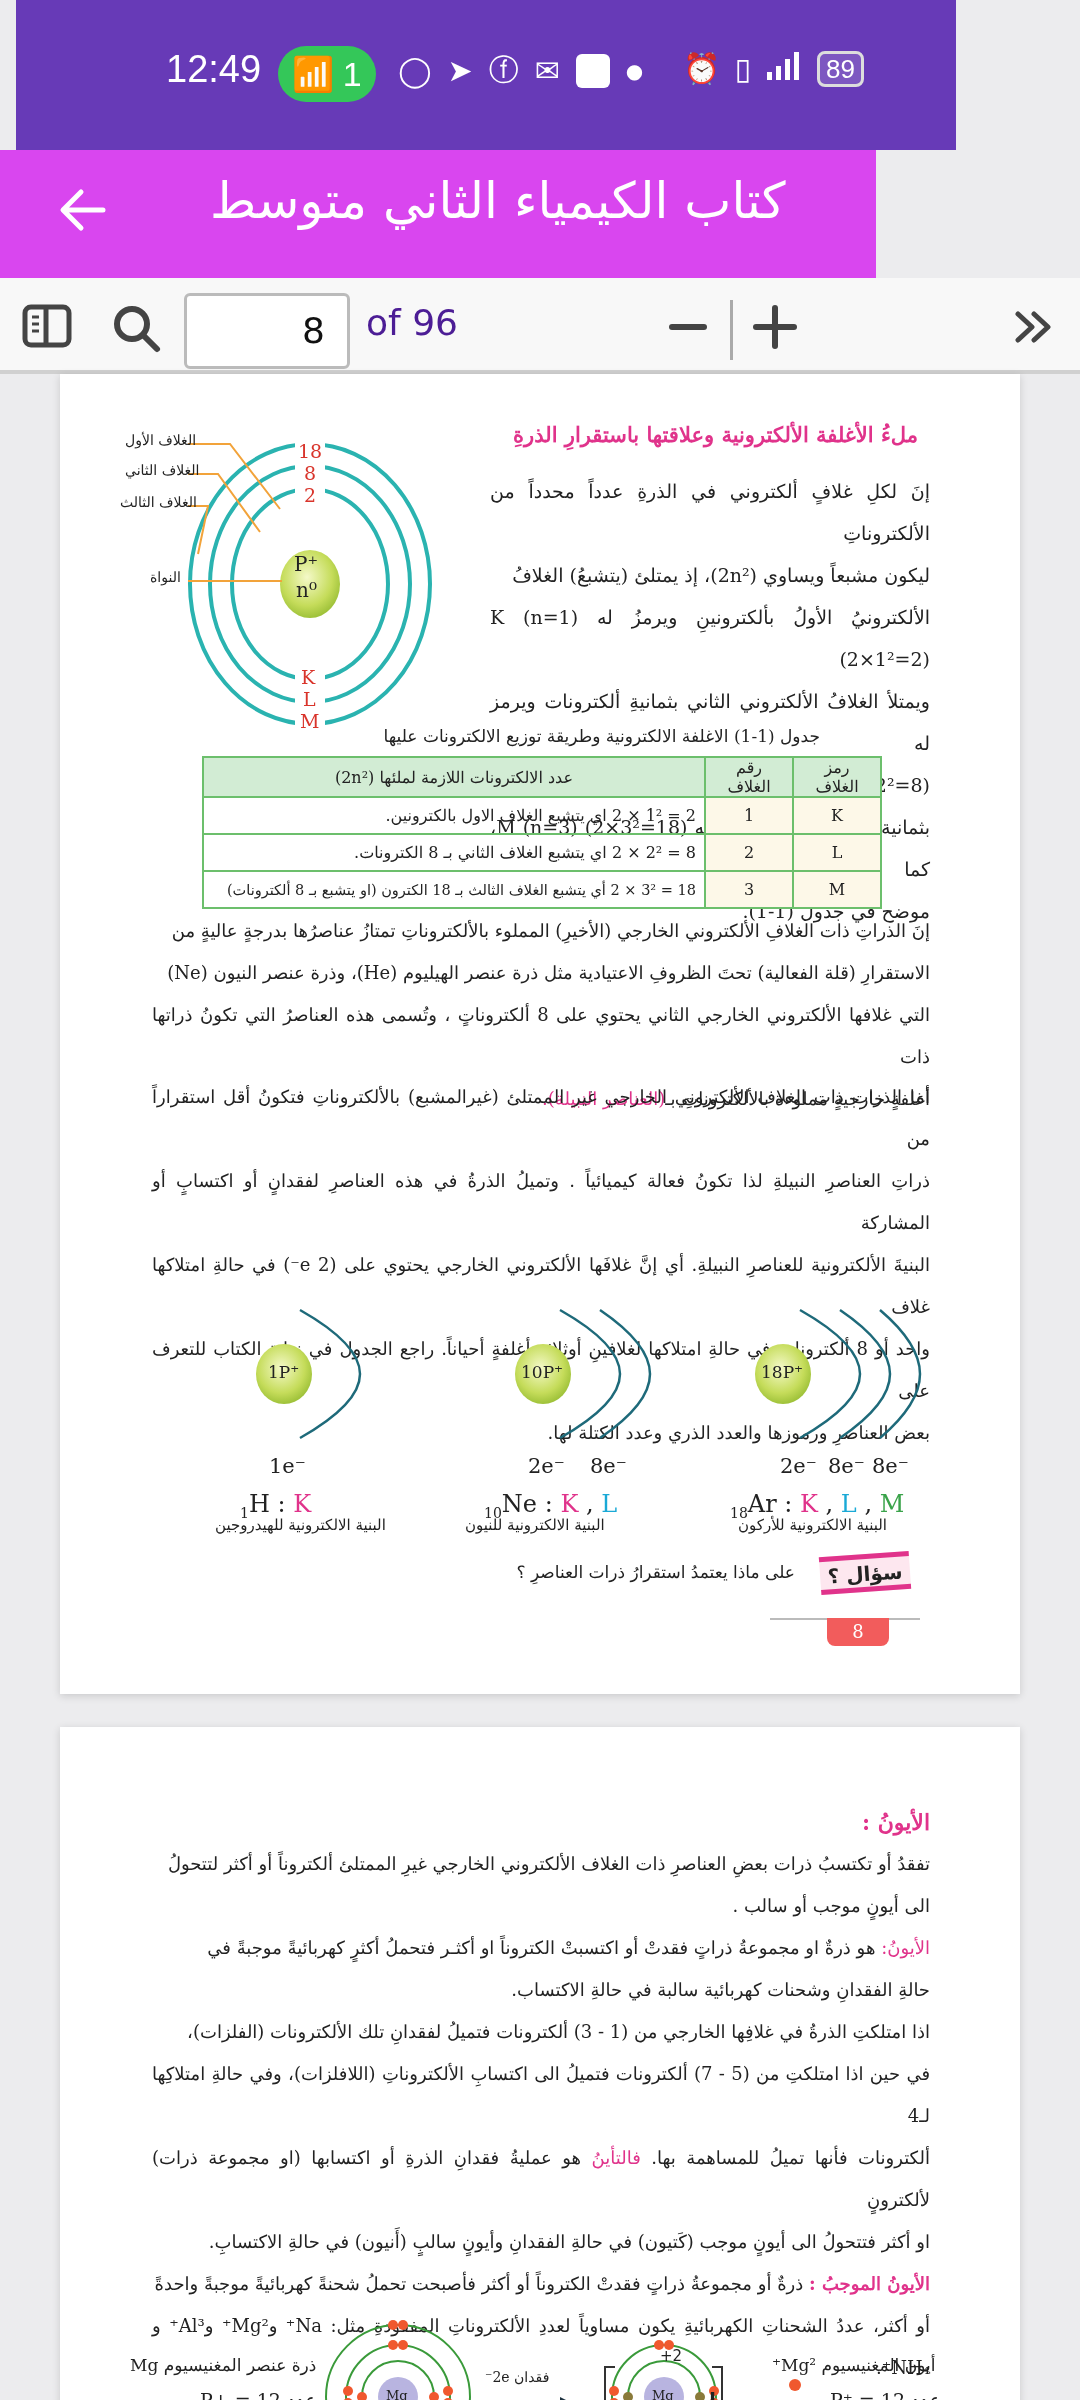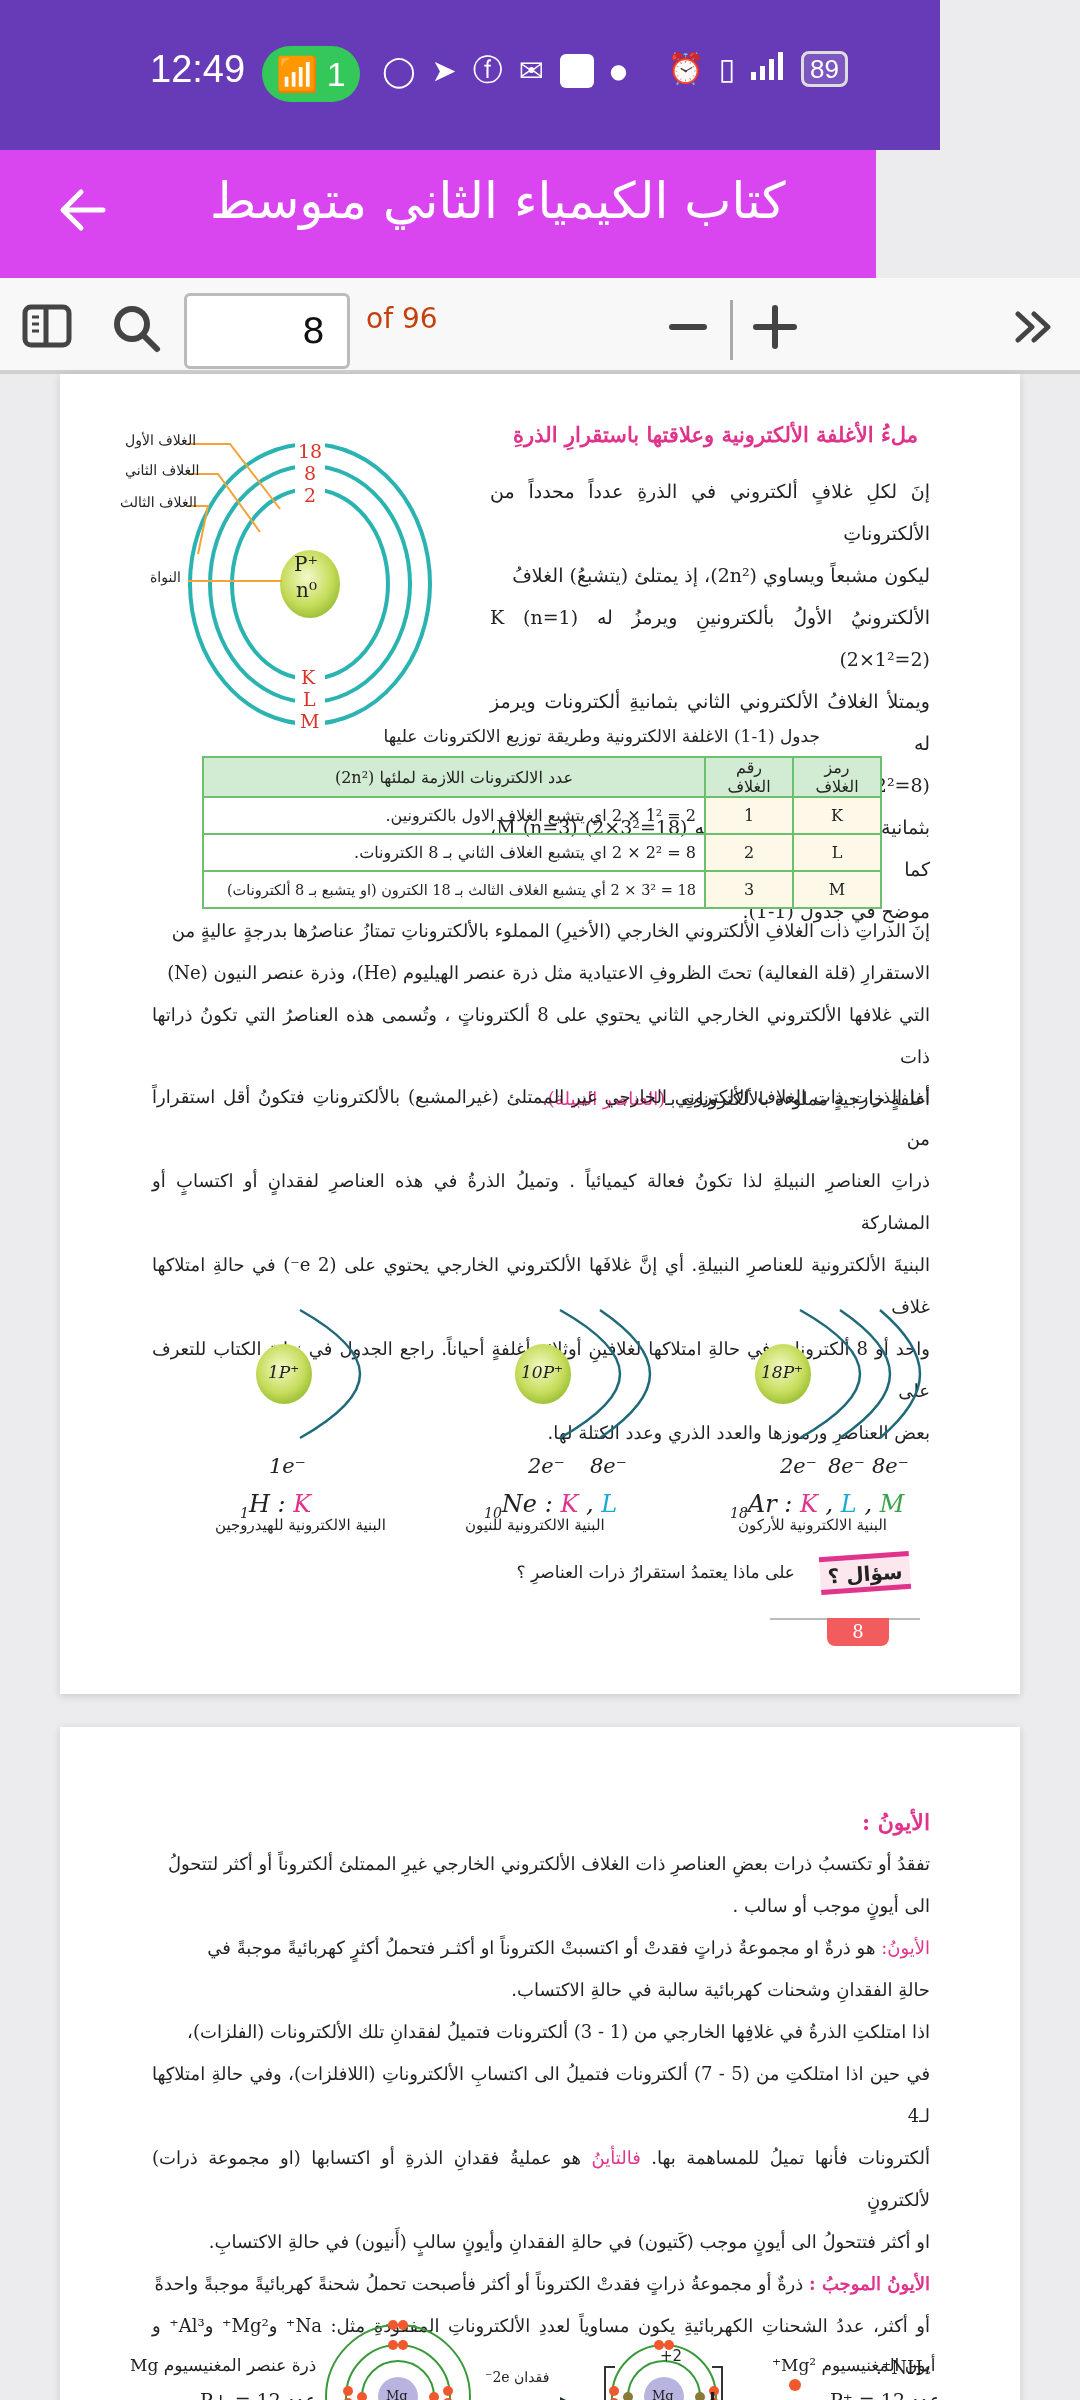--- a/index.html
+++ b/index.html
@@ -1,29 +1,29 @@
 <!DOCTYPE html>
 <html><head>
 <meta charset="utf-8">
 <style>
   * { box-sizing: border-box; margin: 0; padding: 0; }
   html, body { width: 1080px; height: 2400px; overflow: hidden; background: #ececee; font-family: "DejaVu Sans", sans-serif; }
-  .status-bar { position: absolute; top: 0; left: 0; width: 940px; height: 150px; background: #673ab7; color: #fff; }
+  .status-bar { position: absolute; top: 0; left: 16px; width: 940px; height: 150px; background: #673ab7; color: #fff; }
   .status-bar .time { position: absolute; left: 150px; top: 48px; font-size: 38px; font-family: "Liberation Sans", sans-serif; }
   .status-bar .hotspot { position: absolute; left: 262px; top: 46px; width: 98px; height: 56px; background: #34c759; border-radius: 28px; display: flex; align-items: center; justify-content: center; gap: 8px; font-size: 34px; font-family: "Liberation Sans", sans-serif; }
   .status-bar .notif-icons { position: absolute; left: 382px; top: 50px; display: flex; gap: 16px; align-items: center; font-size: 30px; }
   .status-bar .sys-icons { position: absolute; right: 92px; top: 50px; display: flex; gap: 14px; align-items: center; font-size: 30px; }
   .battery { border: 3px solid #ddd; border-radius: 8px; padding: 0 6px; font-size: 26px; height: 36px; line-height: 30px; background: rgba(255,255,255,0.15); font-family: "Liberation Sans", sans-serif; }
   .app-bar { position: absolute; top: 150px; left: 0; width: 876px; height: 128px; background: #d946ef; color: #fff; }
   .app-bar .back { position: absolute; left: 55px; top: 20px; font-size: 60px; line-height: 80px; }
   .app-bar .title { position: absolute; left: 210px; top: 22px; font-size: 50px; direction: rtl; font-family: "DejaVu Sans", sans-serif; }
   .toolbar { position: absolute; top: 278px; left: 0; width: 1080px; height: 96px; background: #f8f8f8; border-bottom: 4px solid #d0d0d0; }
   .tb-icon { position: absolute; top: 24px; color: #444; }
   .page-input { position: absolute; left: 184px; top: 15px; width: 166px; height: 76px; border: 3px solid #bbb; border-radius: 6px; background: #fff; font-size: 36px; text-align: right; padding-right: 22px; line-height: 70px; color: #111; font-family: "DejaVu Sans", sans-serif; }
-  .page-total { position: absolute; left: 366px; top: 24px; font-size: 28px; color: #c2410c; }
+  .page-total { position: absolute; left: 366px; top: 24px; font-size: 36px; color: #4c1d95; }
   .divider-v { position: absolute; left: 730px; top: 22px; width: 3px; height: 60px; background: #aaa; }
   .pdf-page { position: absolute; left: 60px; width: 960px; background: #fff; box-shadow: 0 2px 8px rgba(0,0,0,0.15); overflow: hidden; direction: rtl; font-family: "DejaVu Serif", serif; color: #222; }
   .heading { color: #e0338b; font-weight: bold; font-size: 21px; margin-left: 9px; }
   .para { font-size: 19.5px; line-height: 42px; text-align: justify; text-align-last: right; }
   .pink { color: #e0338b; }
   .cyan { color: #1aa9d6; }
   .green { color: #3aa34a; }
   table.shell-table { border-collapse: collapse; font-size: 16px; }
   table.shell-table td, table.shell-table th { border: 2px solid #6cbf6c; text-align: center; height: 37px; font-weight: normal; padding: 0 8px; }
   table.shell-table th { background: #d2ecd4; }
@@ -190,21 +190,21 @@
   </div>
 
   <div class="abs para" style="right:90px; left:92px; top:702px; font-size:18px;">
     <div>أما الذرات ذات الغلاف الألكتروني الخارجي غير الممتلئ (غيرالمشبع) بالألكتروناتِ فتكونُ أقل استقراراً من</div>
     <div>ذراتِ العناصرِ النبيلةِ لذا تكونُ فعالة كيميائياً . وتميلُ الذرةُ في هذه العناصرِ لفقدانٍ أو اكتسابٍ أو المشاركة</div>
     <div>البنيةَ الألكترونية للعناصرِ النبيلةِ. أي إنَّ غلافَها الألكتروني الخارجي يحتوي على (2 e⁻) في حالةِ امتلاكها غلاف</div>
     <div>واحد أو 8 ألكترونات في حالةِ امتلاكها لغلافينِ أوثلاثة أغلفةٍ أحياناً. راجع الجدول في نهاية الكتاب للتعرف على</div>
     <div>بعض العناصرِ ورموزها والعدد الذري وعدد الكتلة لها.</div>
   </div>
 
-  <div class="abs" style="left:0; top:920px; width:960px; height:250px; direction:ltr;font-style:italic;">
+  <div class="abs" style="left:0; top:920px; width:960px; height:250px; direction:ltr;">
     <svg width="960" height="180" viewBox="0 0 960 180" style="position:absolute;left:0;top:0;">
       <defs>
         <radialGradient id="nuc2" cx="45%" cy="40%" r="60%">
             <stop offset="0%" stop-color="#f4f9c8"></stop>
             <stop offset="70%" stop-color="#c5dc5a"></stop>
             <stop offset="100%" stop-color="#9fc23a"></stop>
           </radialGradient>
       </defs>
 
       <ellipse cx="224" cy="80" rx="28" ry="30" fill="url(#nuc2)"></ellipse>

